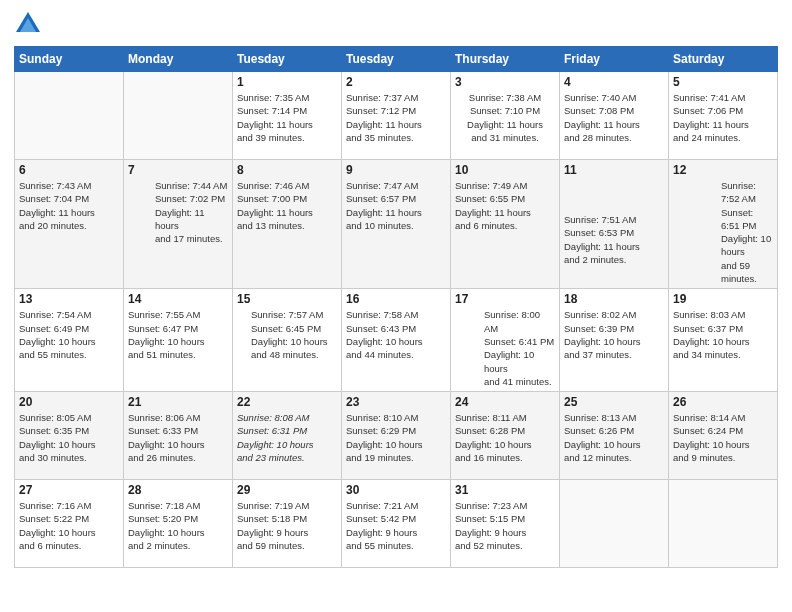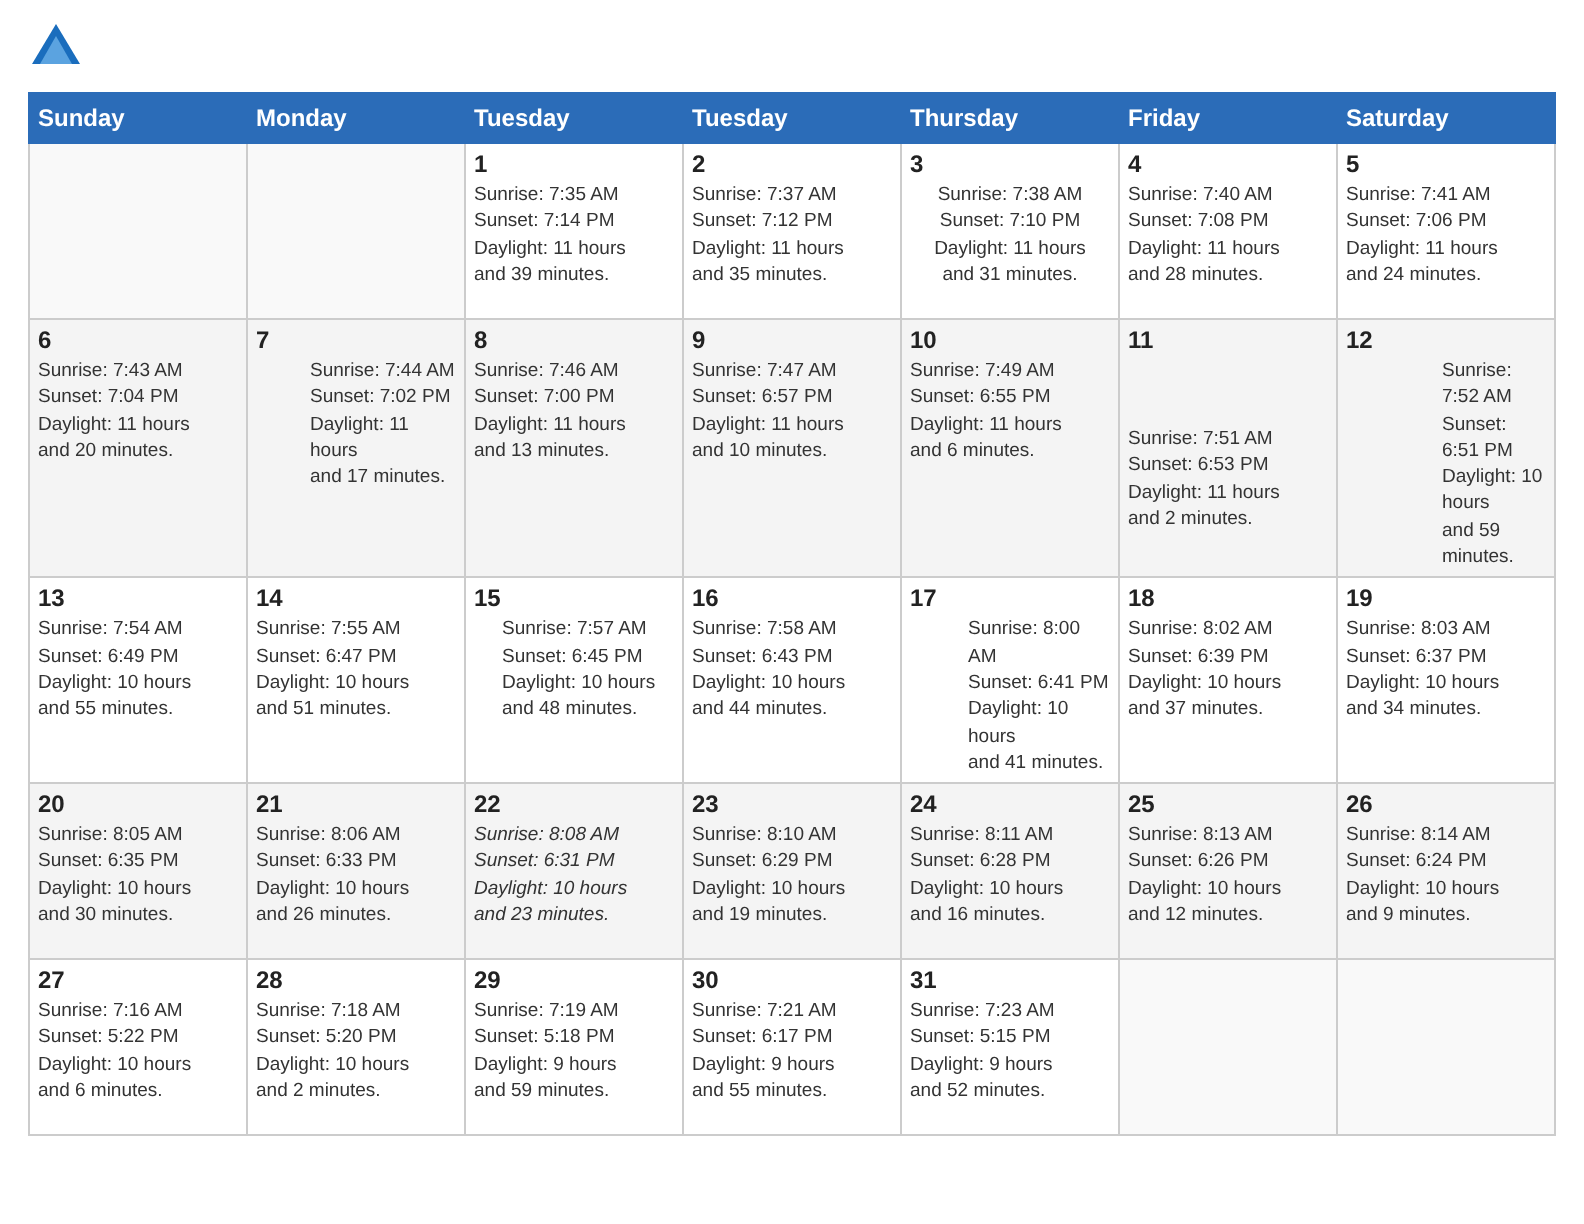--- a/index.html
+++ b/index.html
@@ -353,21 +353,21 @@
           <td>
             <span class="day-num">29</span>
             <div class="day-info" style="white-space: pre-line;">Sunrise: 7:19 AM
 Sunset: 5:18 PM
 Daylight: 9 hours
 and 59 minutes.</div>
           </td>
           <td>
             <span class="day-num">30</span>
             <div class="day-info" style="white-space: pre-line;">Sunrise: 7:21 AM
-Sunset: 6:17 PM
+Sunset: 5:42 PM
 Daylight: 9 hours
 and 55 minutes.</div>
           </td>
           <td>
             <span class="day-num">31</span>
             <div class="day-info" style="white-space: pre-line;">Sunrise: 7:23 AM
 Sunset: 5:15 PM
 Daylight: 9 hours
 and 52 minutes.</div>
           </td>

